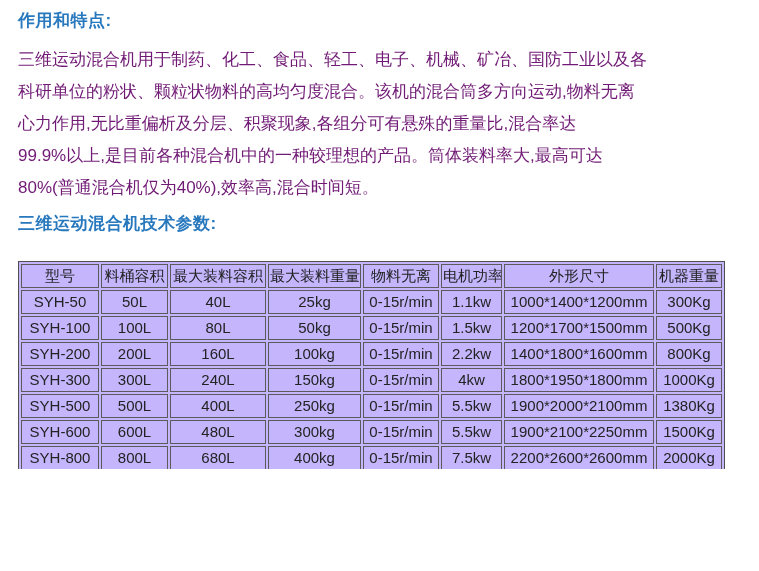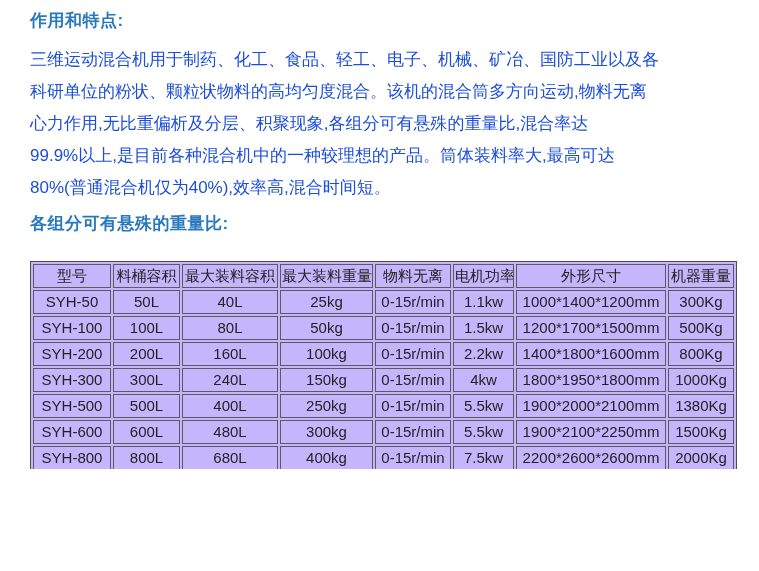--- a/index.html
+++ b/index.html
@@ -7,40 +7,40 @@
     padding: 0;
     background: #ffffff;
     font-family: "Liberation Sans", "DejaVu Sans", sans-serif;
   }
   .page {
     position: relative;
     width: 759px;
     height: 469px;
     background: #ffffff;
     box-sizing: border-box;
-    padding: 10px 24px 0 30px;
+    padding: 10px 24px 0 18px;
     overflow: hidden;
   }
   .sec-heading {
     color: #2878be;
     font-size: 17px;
     font-weight: bold;
     line-height: 22px;
     margin: 0;
     letter-spacing: 0.5px;
   }
   .sec-heading.first {
     margin-bottom: 12px;
   }
   .sec-heading.second {
     margin-top: 9px;
     margin-bottom: 0;
   }
   .intro {
-    color: #1d4ed8;
+    color: #701a75;
     font-size: 17px;
   }
   .intro .line {
     line-height: 32px;
     white-space: nowrap;
   }
   table.specs {
     margin-top: 26px;
     table-layout: fixed;
     width: 705px;
@@ -81,21 +81,21 @@
   <h2 class="sec-heading first">作用和特点:</h2>
 
   <div class="intro">
     <div class="line">三维运动混合机用于制药、化工、食品、轻工、电子、机械、矿冶、国防工业以及各</div>
     <div class="line">科研单位的粉状、颗粒状物料的高均匀度混合。该机的混合筒多方向运动,物料无离</div>
     <div class="line">心力作用,无比重偏析及分层、积聚现象,各组分可有悬殊的重量比,混合率达</div>
     <div class="line">99.9%以上,是目前各种混合机中的一种较理想的产品。筒体装料率大,最高可达</div>
     <div class="line">80%(普通混合机仅为40%),效率高,混合时间短。</div>
   </div>
 
-  <h2 class="sec-heading second">各组分可有悬殊的重量比:</h2>
+  <h2 class="sec-heading second">三维运动混合机技术参数:</h2>
 
   <table class="specs">
     <colgroup>
       <col class="c0">
         <col class="c1">
         <col class="c2">
         <col class="c3">
       <col class="c4">
         <col class="c5">
         <col class="c6">

